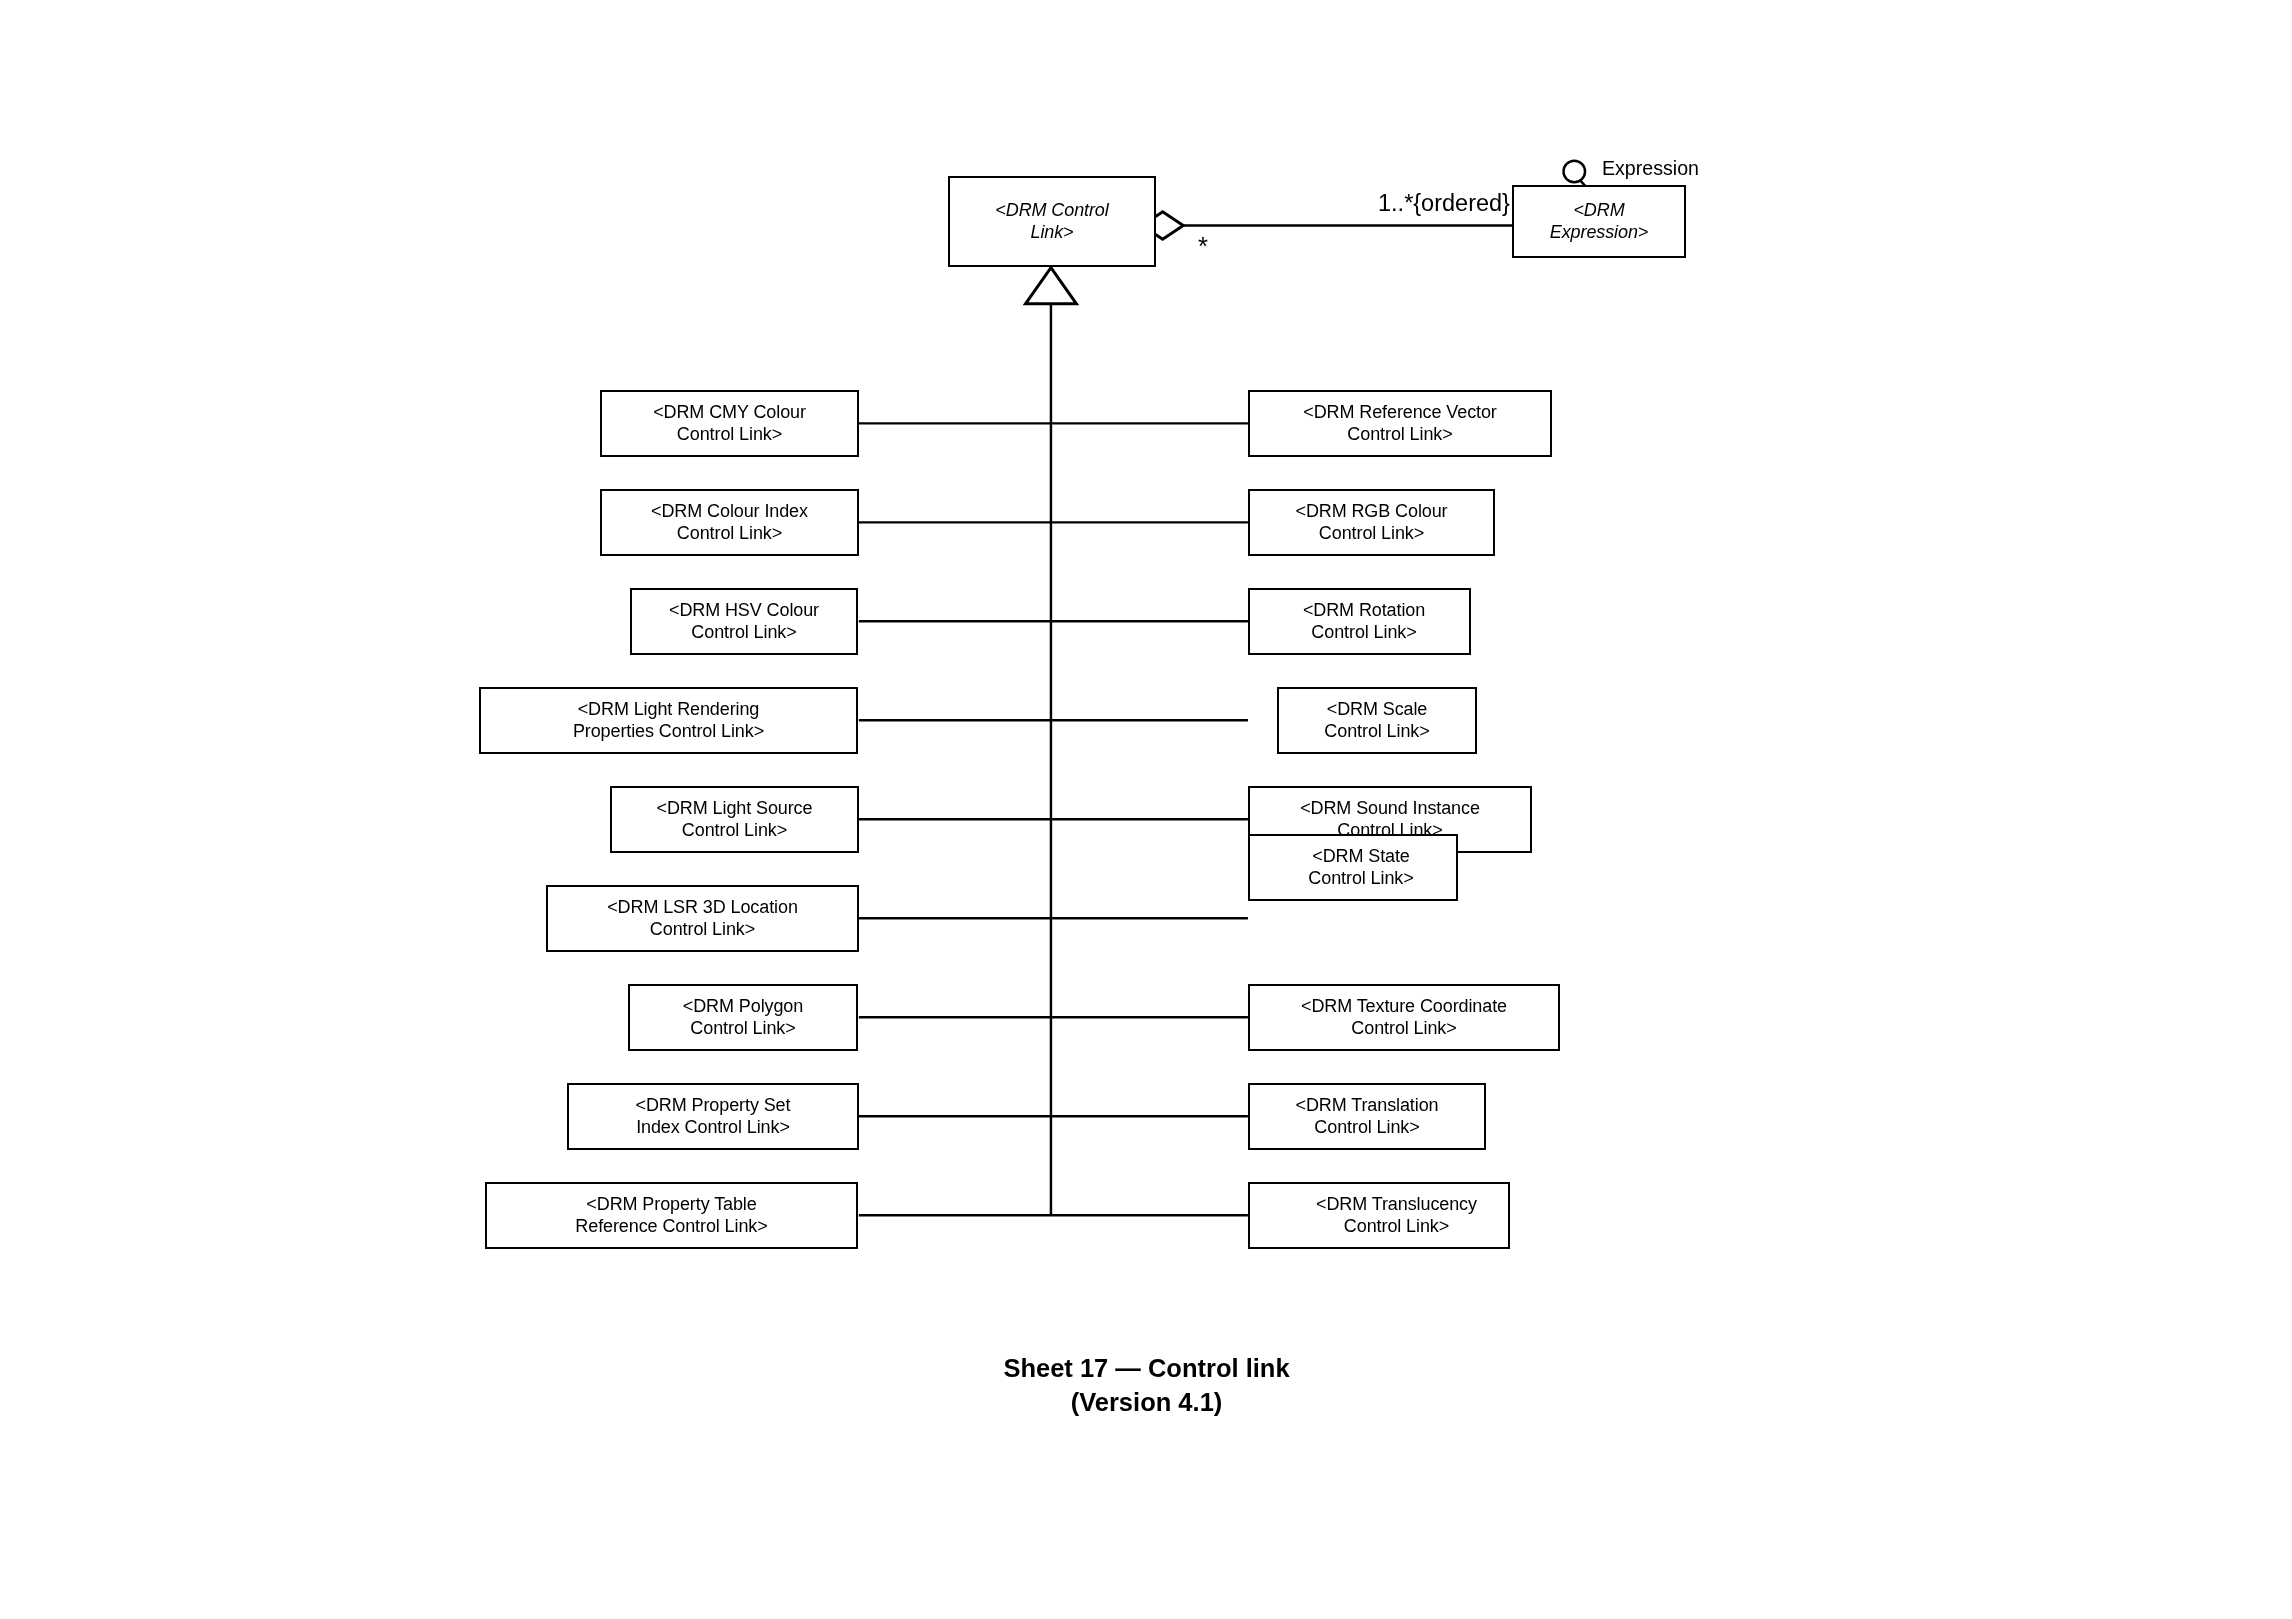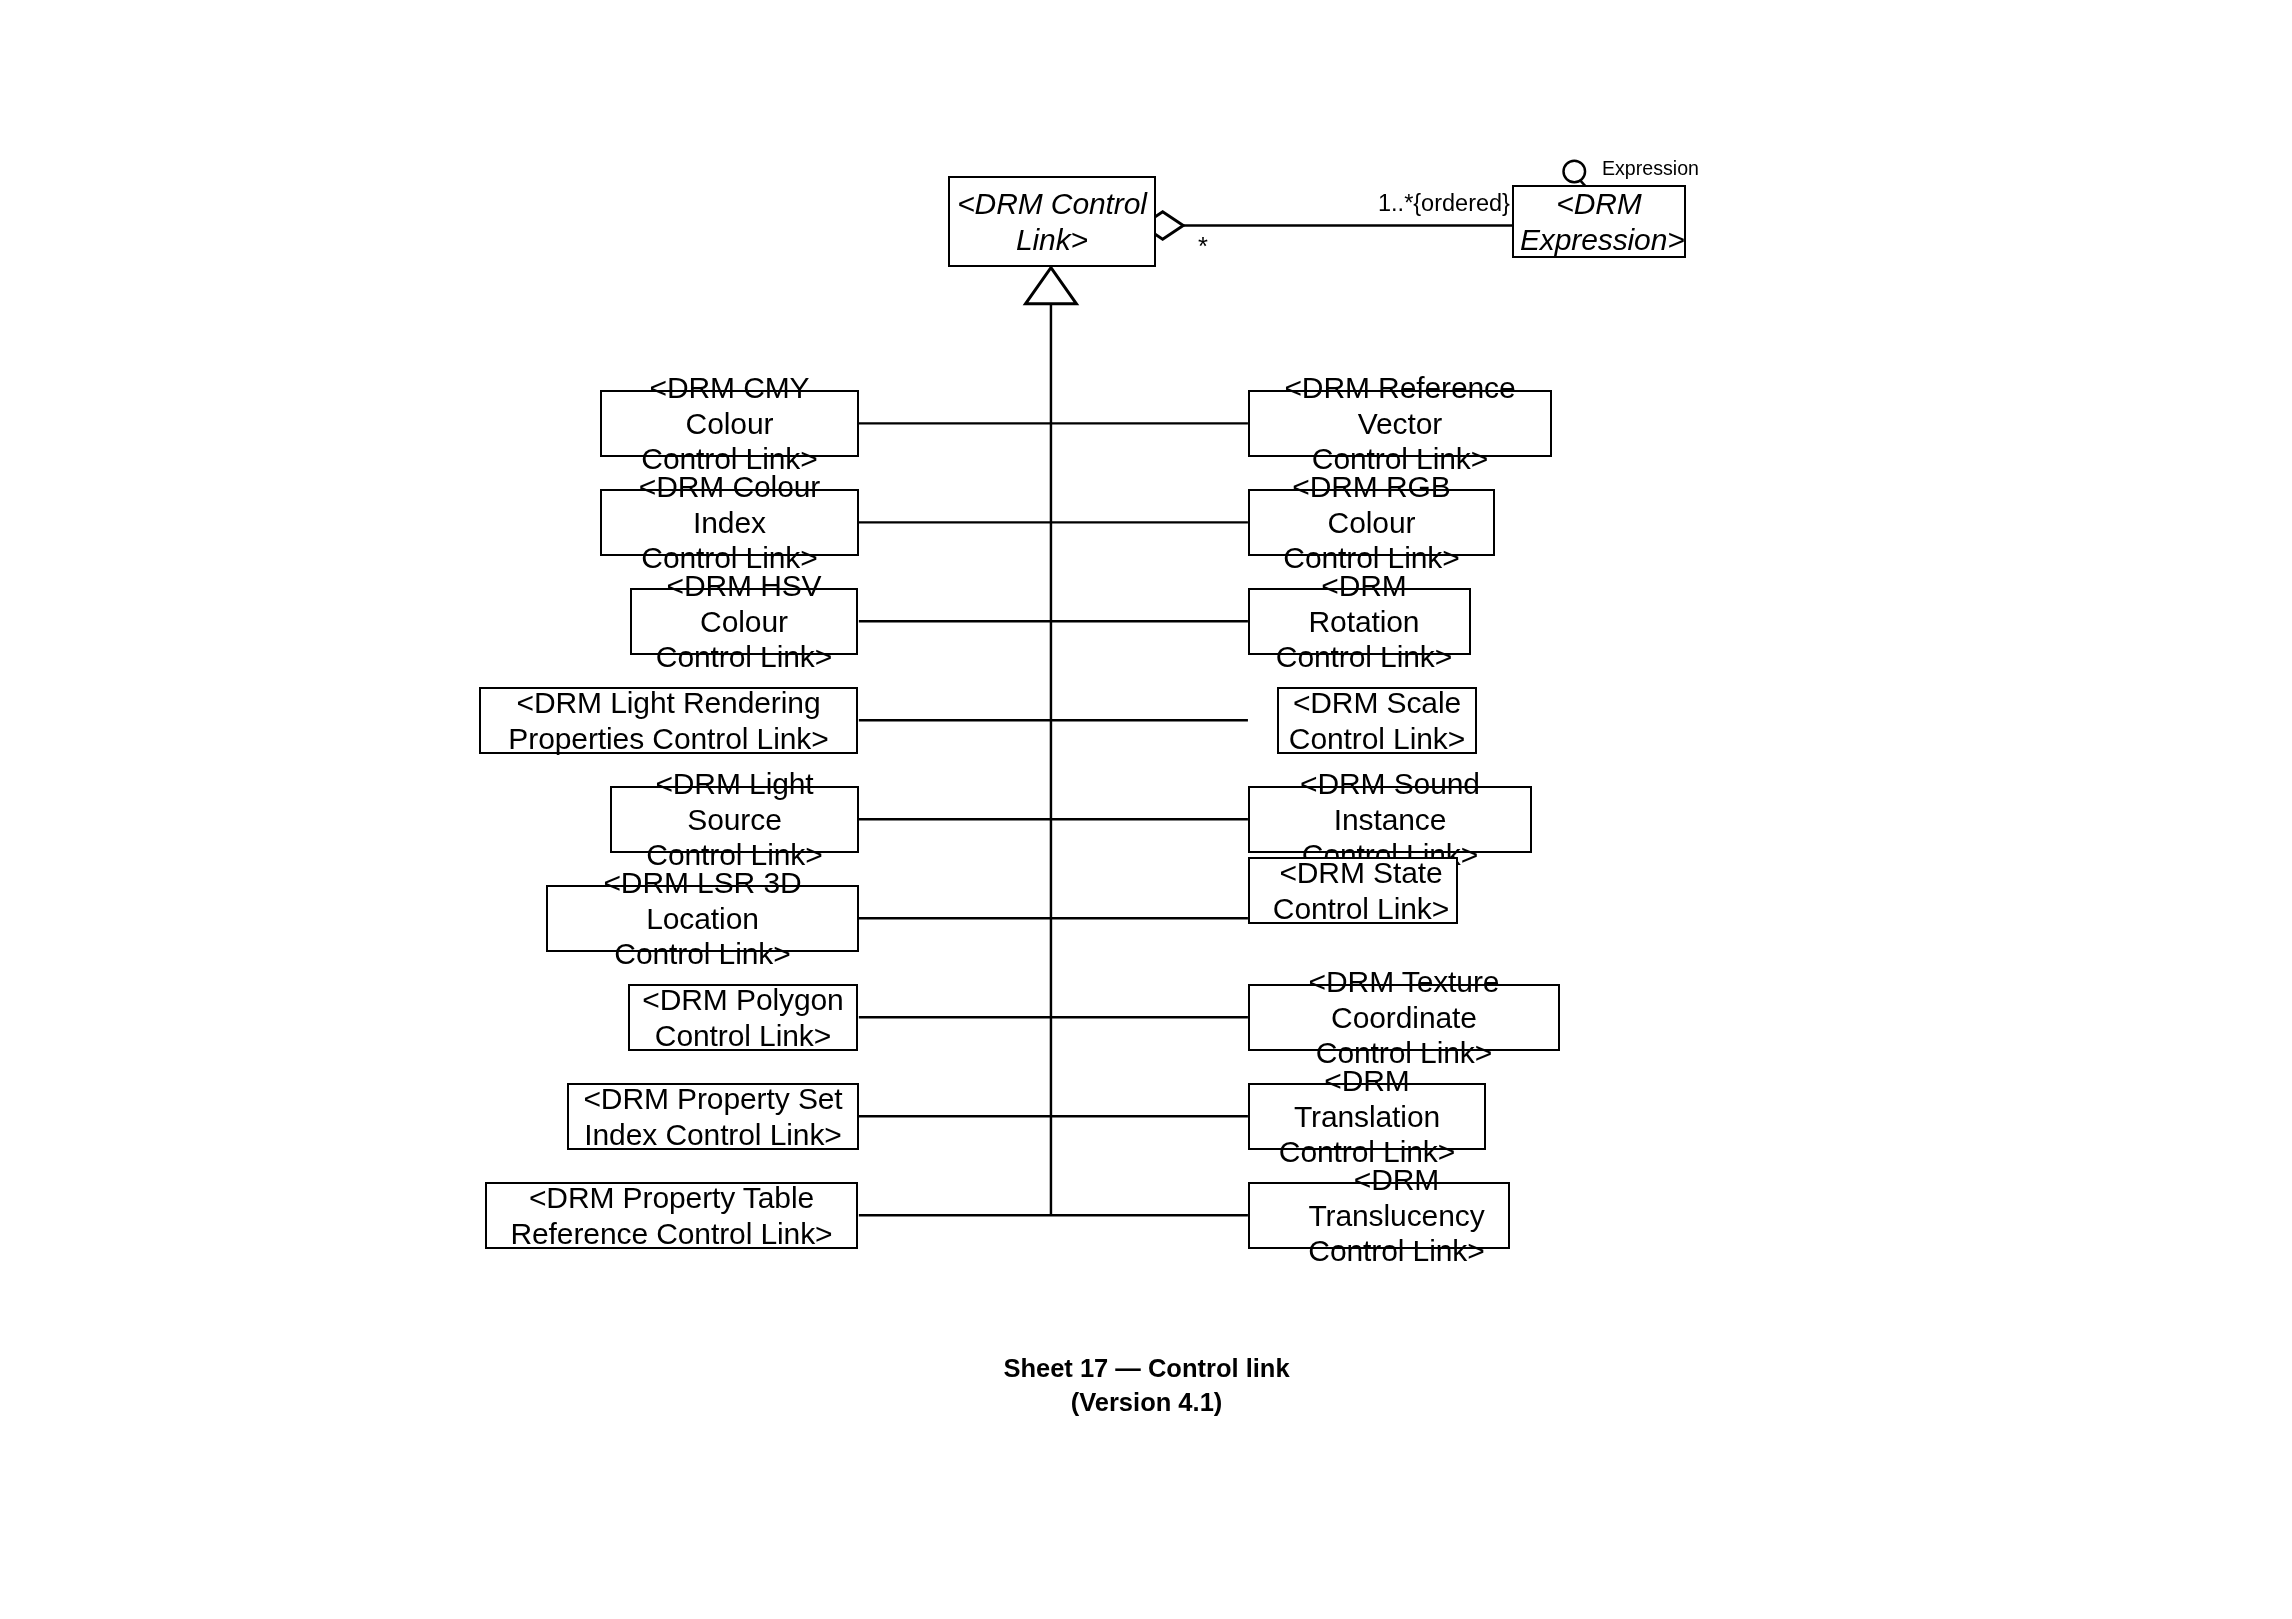--- a/index.html
+++ b/index.html
@@ -29,21 +29,21 @@
   .node {
     position: absolute;
     box-sizing: border-box;
     border: 2.9px solid #000000;
     background: #ffffff;
     display: flex;
     align-items: center;
     justify-content: center;
     text-align: center;
     line-height: 1.18;
-    font-size: 30px;
+    font-size: 18px;
     letter-spacing: -0.1px;
     z-index: 3;
   }
   .node .node-label {
     display: block;
     width: 100%;
     white-space: pre-line;
     padding: 0 5.9px;
     box-sizing: border-box;
   }
@@ -64,21 +64,21 @@
   #node-poly     { left: 628px; top: 984px; width: 230px; height: 67px; }
   #node-pset     { left: 567px; top: 1083px; width: 292px; height: 67px; }
   #node-ptab     { left: 485px; top: 1182px; width: 373px; height: 67px; }
 
   
   #node-refvec   { left: 1248px; top: 390px;  width: 304px; height: 67px; }
   #node-rgb      { left: 1248px; top: 489px;  width: 247px; height: 67px; }
   #node-rot      { left: 1248px; top: 588px;  width: 223px; height: 67px; padding-left: 9px; }
   #node-scale    { left: 1248px; top: 687px;  width: 200px; height: 67px; margin-left: 29px; }
   #node-sound    { left: 1248px; top: 786px;  width: 284px; height: 67px; }
-  #node-state    { left: 1248px; top: 857px;  width: 210px; height: 67px; padding-left: 16px; }
+  #node-state    { left: 1248px; top: 834px;  width: 210px; height: 67px; padding-left: 16px; }
   #node-texc     { left: 1248px; top: 984px; width: 312px; height: 67px; }
   #node-transl   { left: 1248px; top: 1083px; width: 238px; height: 67px; }
   #node-transluc { left: 1248px; top: 1182px; width: 262px; height: 67px; padding-left: 35px; }
 
   
   .annot {
     position: absolute;
     font-size: 23.5px;
     white-space: nowrap;
     z-index: 4;

